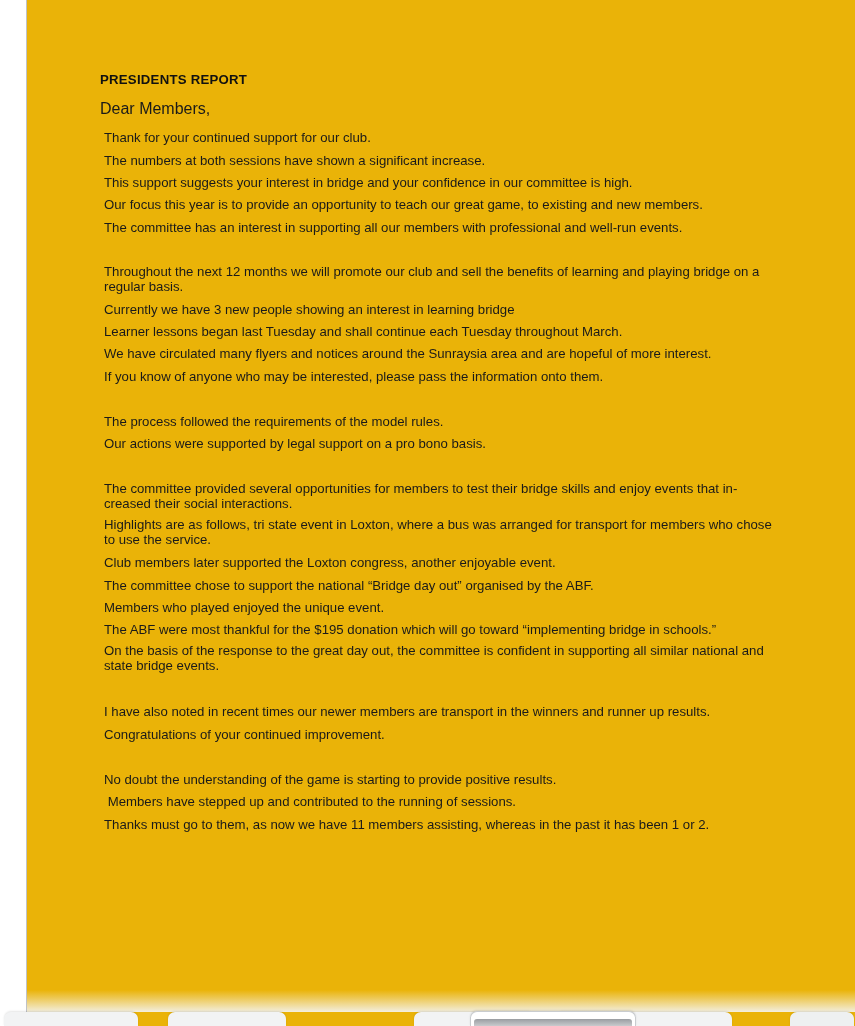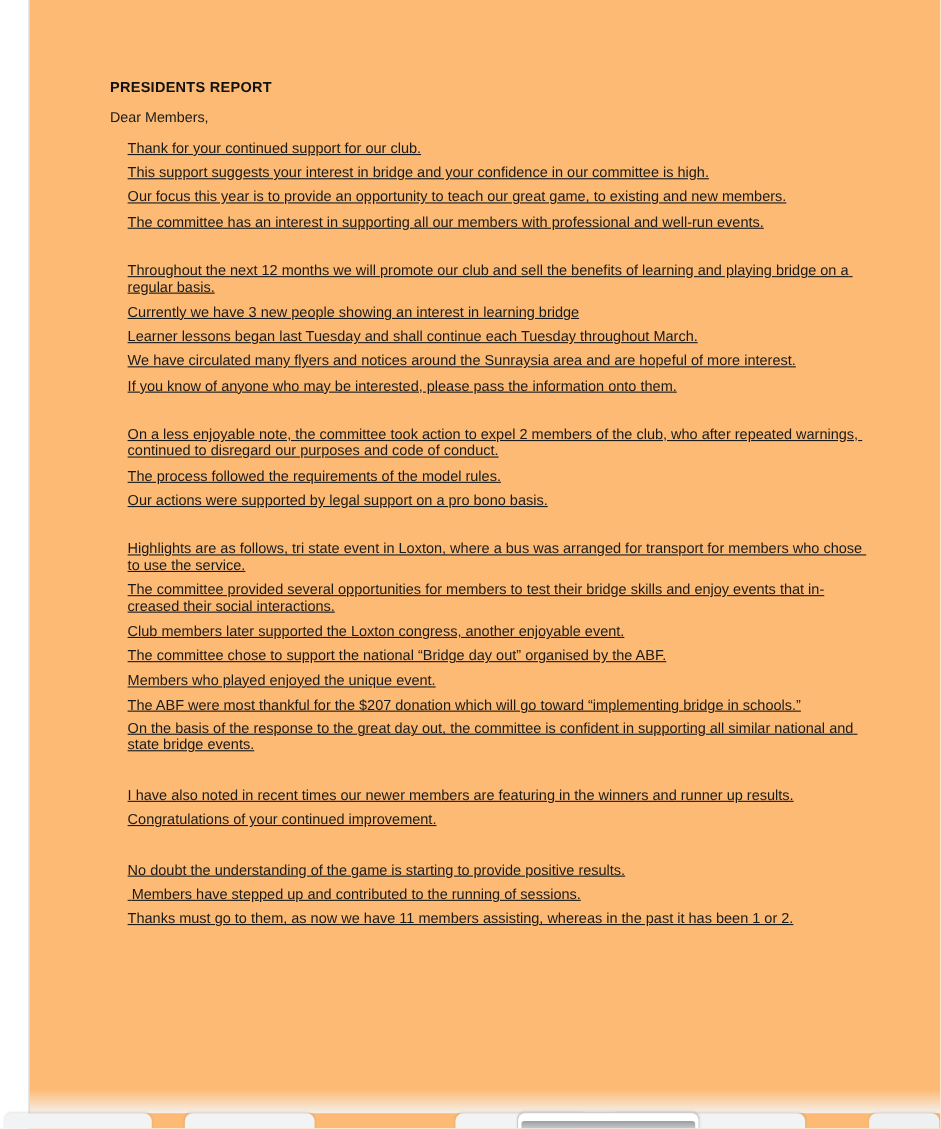--- a/index.html
+++ b/index.html
@@ -47,55 +47,54 @@
     background: linear-gradient(to left, #f3f4f5 0%, #fbfbfc 55%, #ffffff 100%);
   }
 
   
   #page {
     position: absolute;
     left: 27px;
     top: 0;
     width: 828px;
     height: 1026px;
-    background: #fdba74;
+    background: #eab308;
   }
   #doc-body {
     position: absolute;
     left: 73px;      
     top: 72px;
     width: 684px;
   }
 
   .doc-title {
     font-size: 13.2px;
     font-weight: bold;
     letter-spacing: 0.25px;
     line-height: 1.2;
     margin: 0 0 11px 0;
     color: #111111;
   }
 
   .salutation {
-    font-size: 13px;
+    font-size: 16px;
     line-height: 1.22;
     margin: 0 0 12px 0;
   }
 
   .block {
     margin: 0 0 30px 0;
   }
   .block:last-child { margin-bottom: 0; }
 
   .line {
     font-size: 13.2px;
     line-height: 1.16;
-    margin: 0 0 7px 16px;
+    margin: 0 0 7px 4px;
     white-space: pre-wrap;
-    text-decoration: underline;
   }
   .line:last-child { margin-bottom: 0; }
 
   
   .line.wrap {
     line-height: 1.13;
   }
 
   
   #bottom-strip {
@@ -158,52 +157,52 @@
 
   <div id="page">
     <div id="doc-body">
 
       <h1 class="doc-title">PRESIDENTS REPORT</h1>
 
       <p class="salutation">Dear Members,</p>
 
       <div class="block">
         <p class="line">Thank for your continued support for our club.</p>
+        <p class="line">The numbers at both sessions have shown a significant increase.</p>
         <p class="line">This support suggests your interest in bridge and your confidence in our committee is high.</p>
         <p class="line">Our focus this year is to provide an opportunity to teach our great game, to existing and new members.</p>
         <p class="line">The committee has an interest in supporting all our members with professional and well-run events.</p>
       </div>
 
       <div class="block">
         <p class="line wrap">Throughout the next 12 months we will promote our club and sell the benefits of learning and playing bridge on a regular basis.</p>
         <p class="line">Currently we have 3 new people showing an interest in learning bridge</p>
         <p class="line">Learner lessons began last Tuesday and shall continue each Tuesday throughout March.</p>
         <p class="line">We have circulated many flyers and notices around the Sunraysia area and are hopeful of more interest.</p>
         <p class="line">If you know of anyone who may be interested, please pass the information onto them.</p>
       </div>
 
       <div class="block">
-        <p class="line wrap">On a less enjoyable note, the committee took action to expel 2 members of the club, who after repeated warnings, continued to disregard our purposes and code of conduct.</p>
         <p class="line">The process followed the requirements of the model rules.</p>
         <p class="line">Our actions were supported by legal support on a pro bono basis.</p>
       </div>
 
       <div class="block">
+        <p class="line wrap">The committee provided several opportunities for members to test their bridge skills and enjoy events that in-creased their social interactions.</p>
         <p class="line wrap">Highlights are as follows, tri state event in Loxton, where a bus was arranged for transport for members who chose to use the service.</p>
-        <p class="line wrap">The committee provided several opportunities for members to test their bridge skills and enjoy events that in-creased their social interactions.</p>
         <p class="line">Club members later supported the Loxton congress, another enjoyable event.</p>
         <p class="line">The committee chose to support the national “Bridge day out” organised by the ABF.</p>
         <p class="line">Members who played enjoyed the unique event.</p>
-        <p class="line">The ABF were most thankful for the $207 donation which will go toward “implementing bridge in schools.”</p>
+        <p class="line">The ABF were most thankful for the $195 donation which will go toward “implementing bridge in schools.”</p>
         <p class="line wrap">On the basis of the response to the great day out, the committee is confident in supporting all similar national and state bridge events.</p>
       </div>
 
 
       <div class="block">
-        <p class="line">I have also noted in recent times our newer members are featuring in the winners and runner up results.</p>
+        <p class="line">I have also noted in recent times our newer members are transport in the winners and runner up results.</p>
         <p class="line">Congratulations of your continued improvement.</p>
       </div>
 
       <div class="block">
         <p class="line">No doubt the understanding of the game is starting to provide positive results.</p>
         <p class="line"> Members have stepped up and contributed to the running of sessions.</p>
         <p class="line">Thanks must go to them, as now we have 11 members assisting, whereas in the past it has been 1 or 2.</p>
       </div>
 
     </div>

